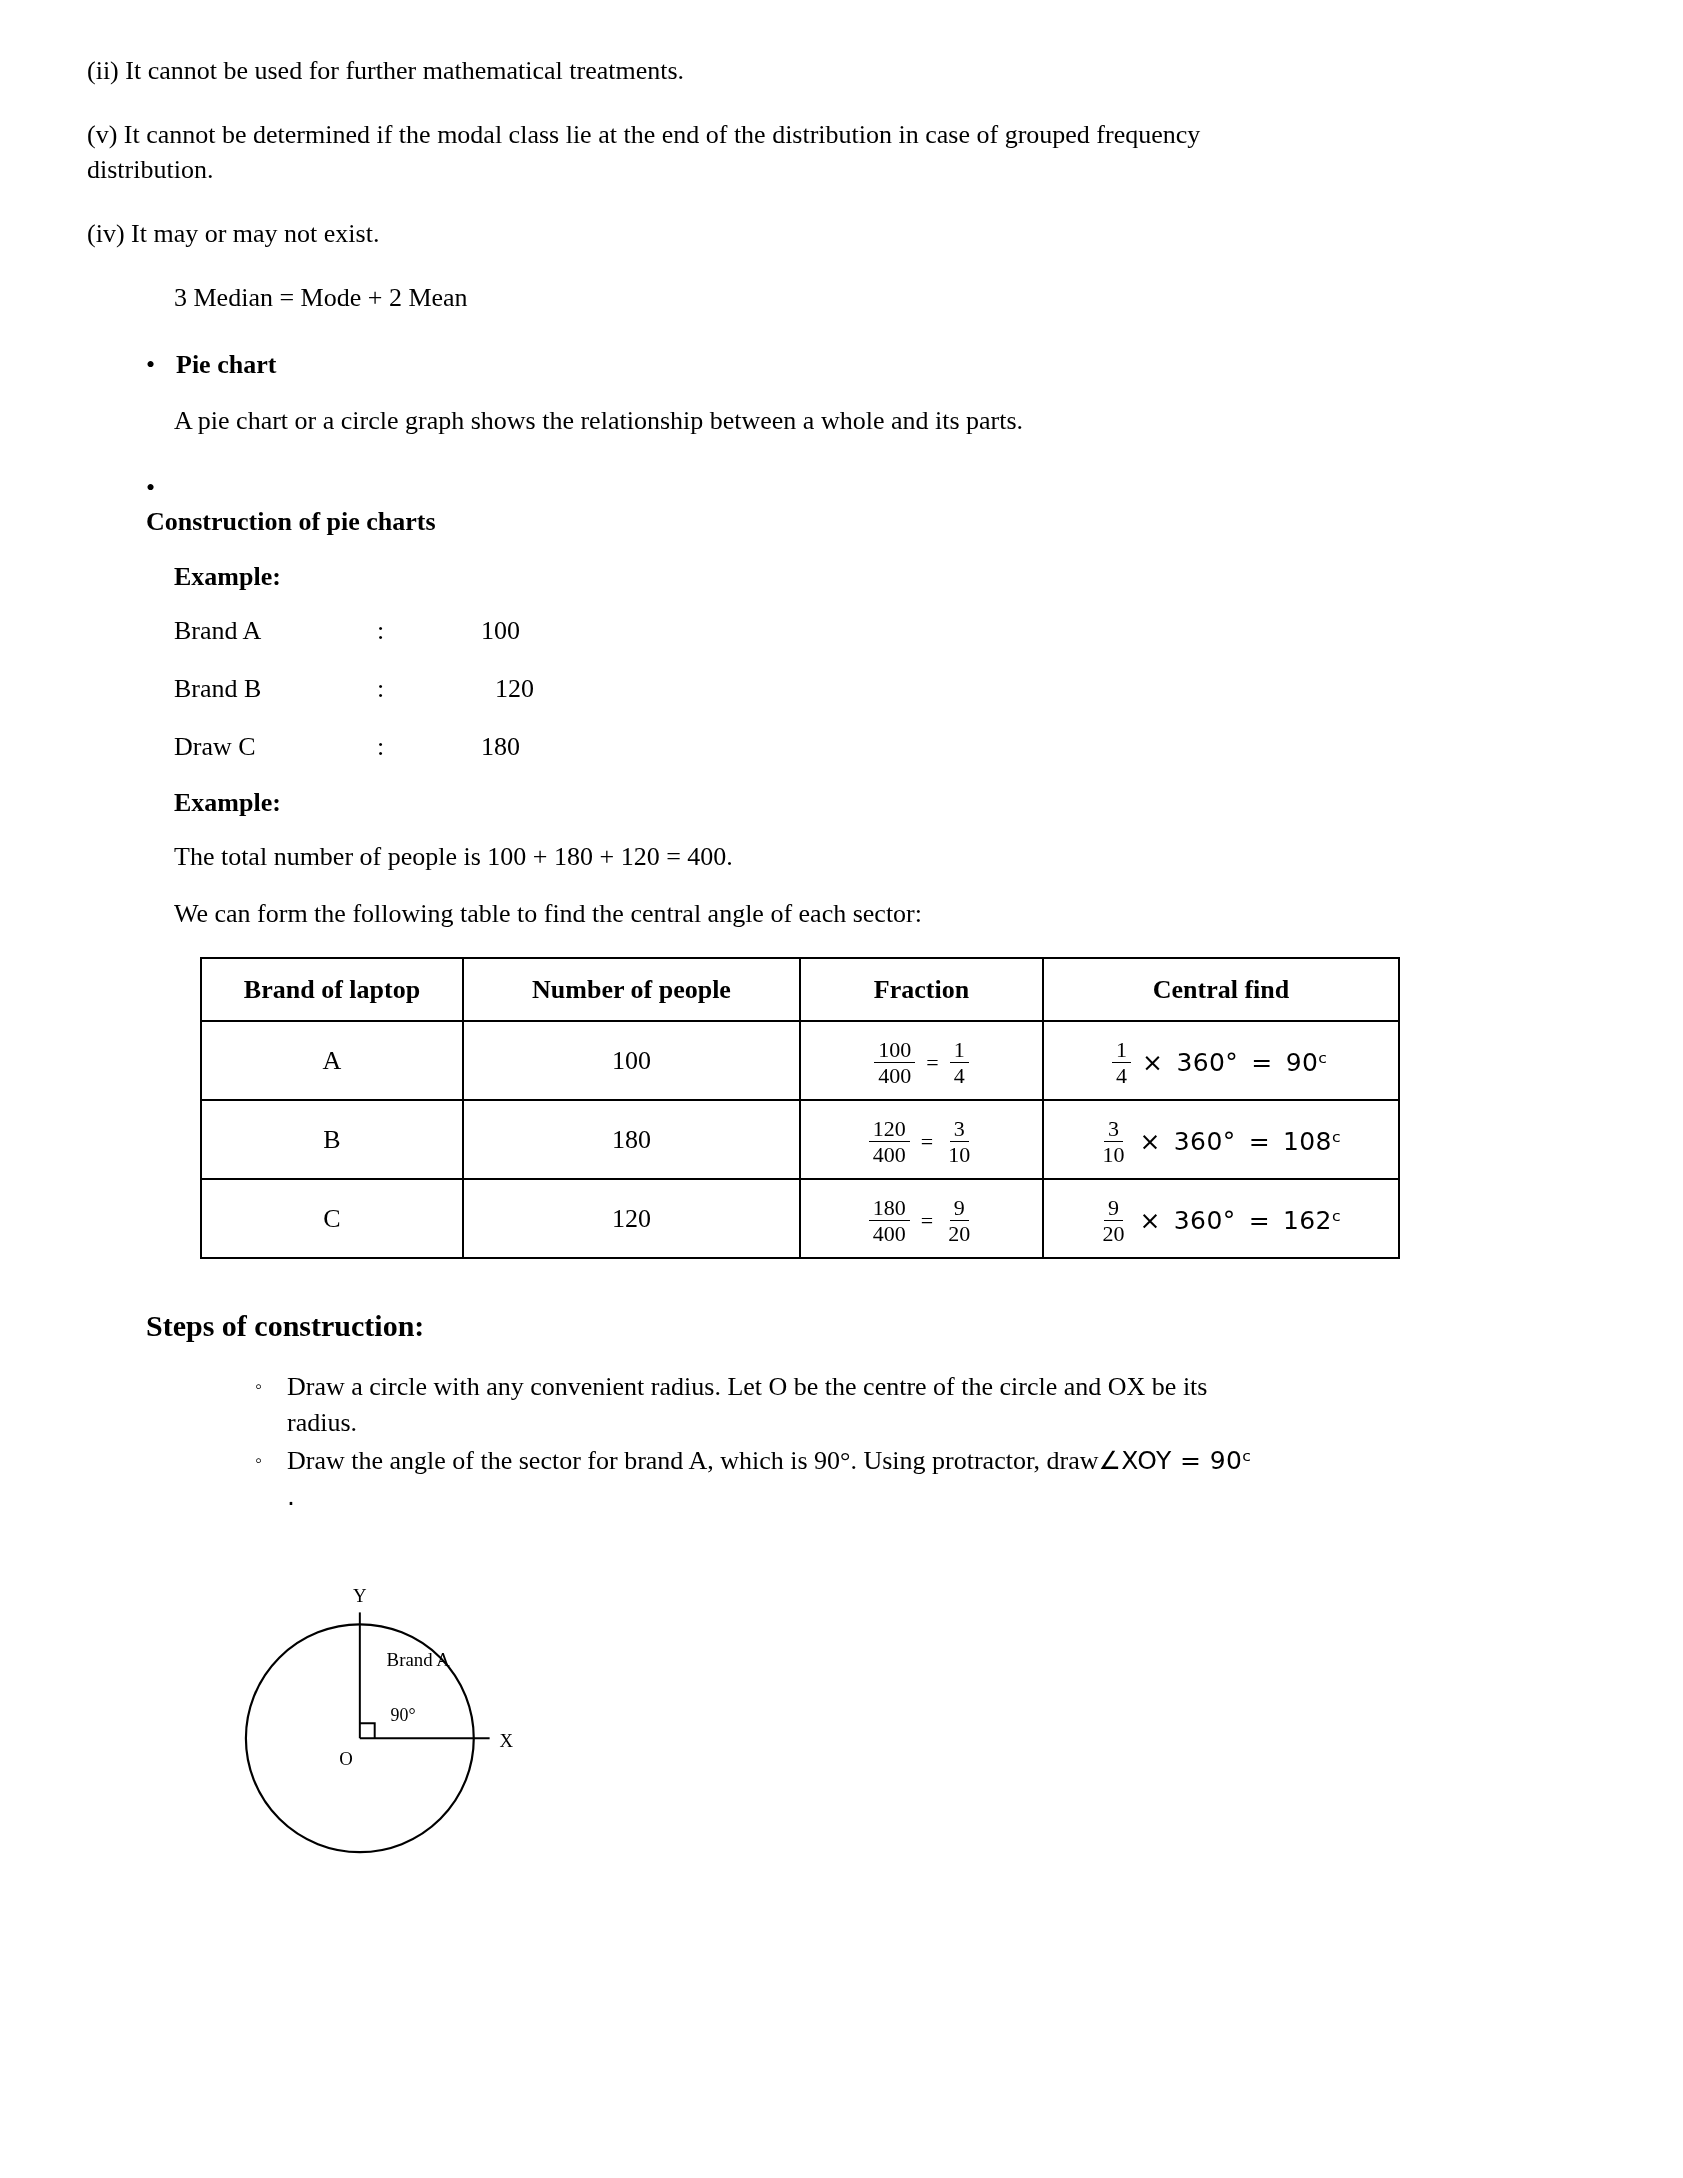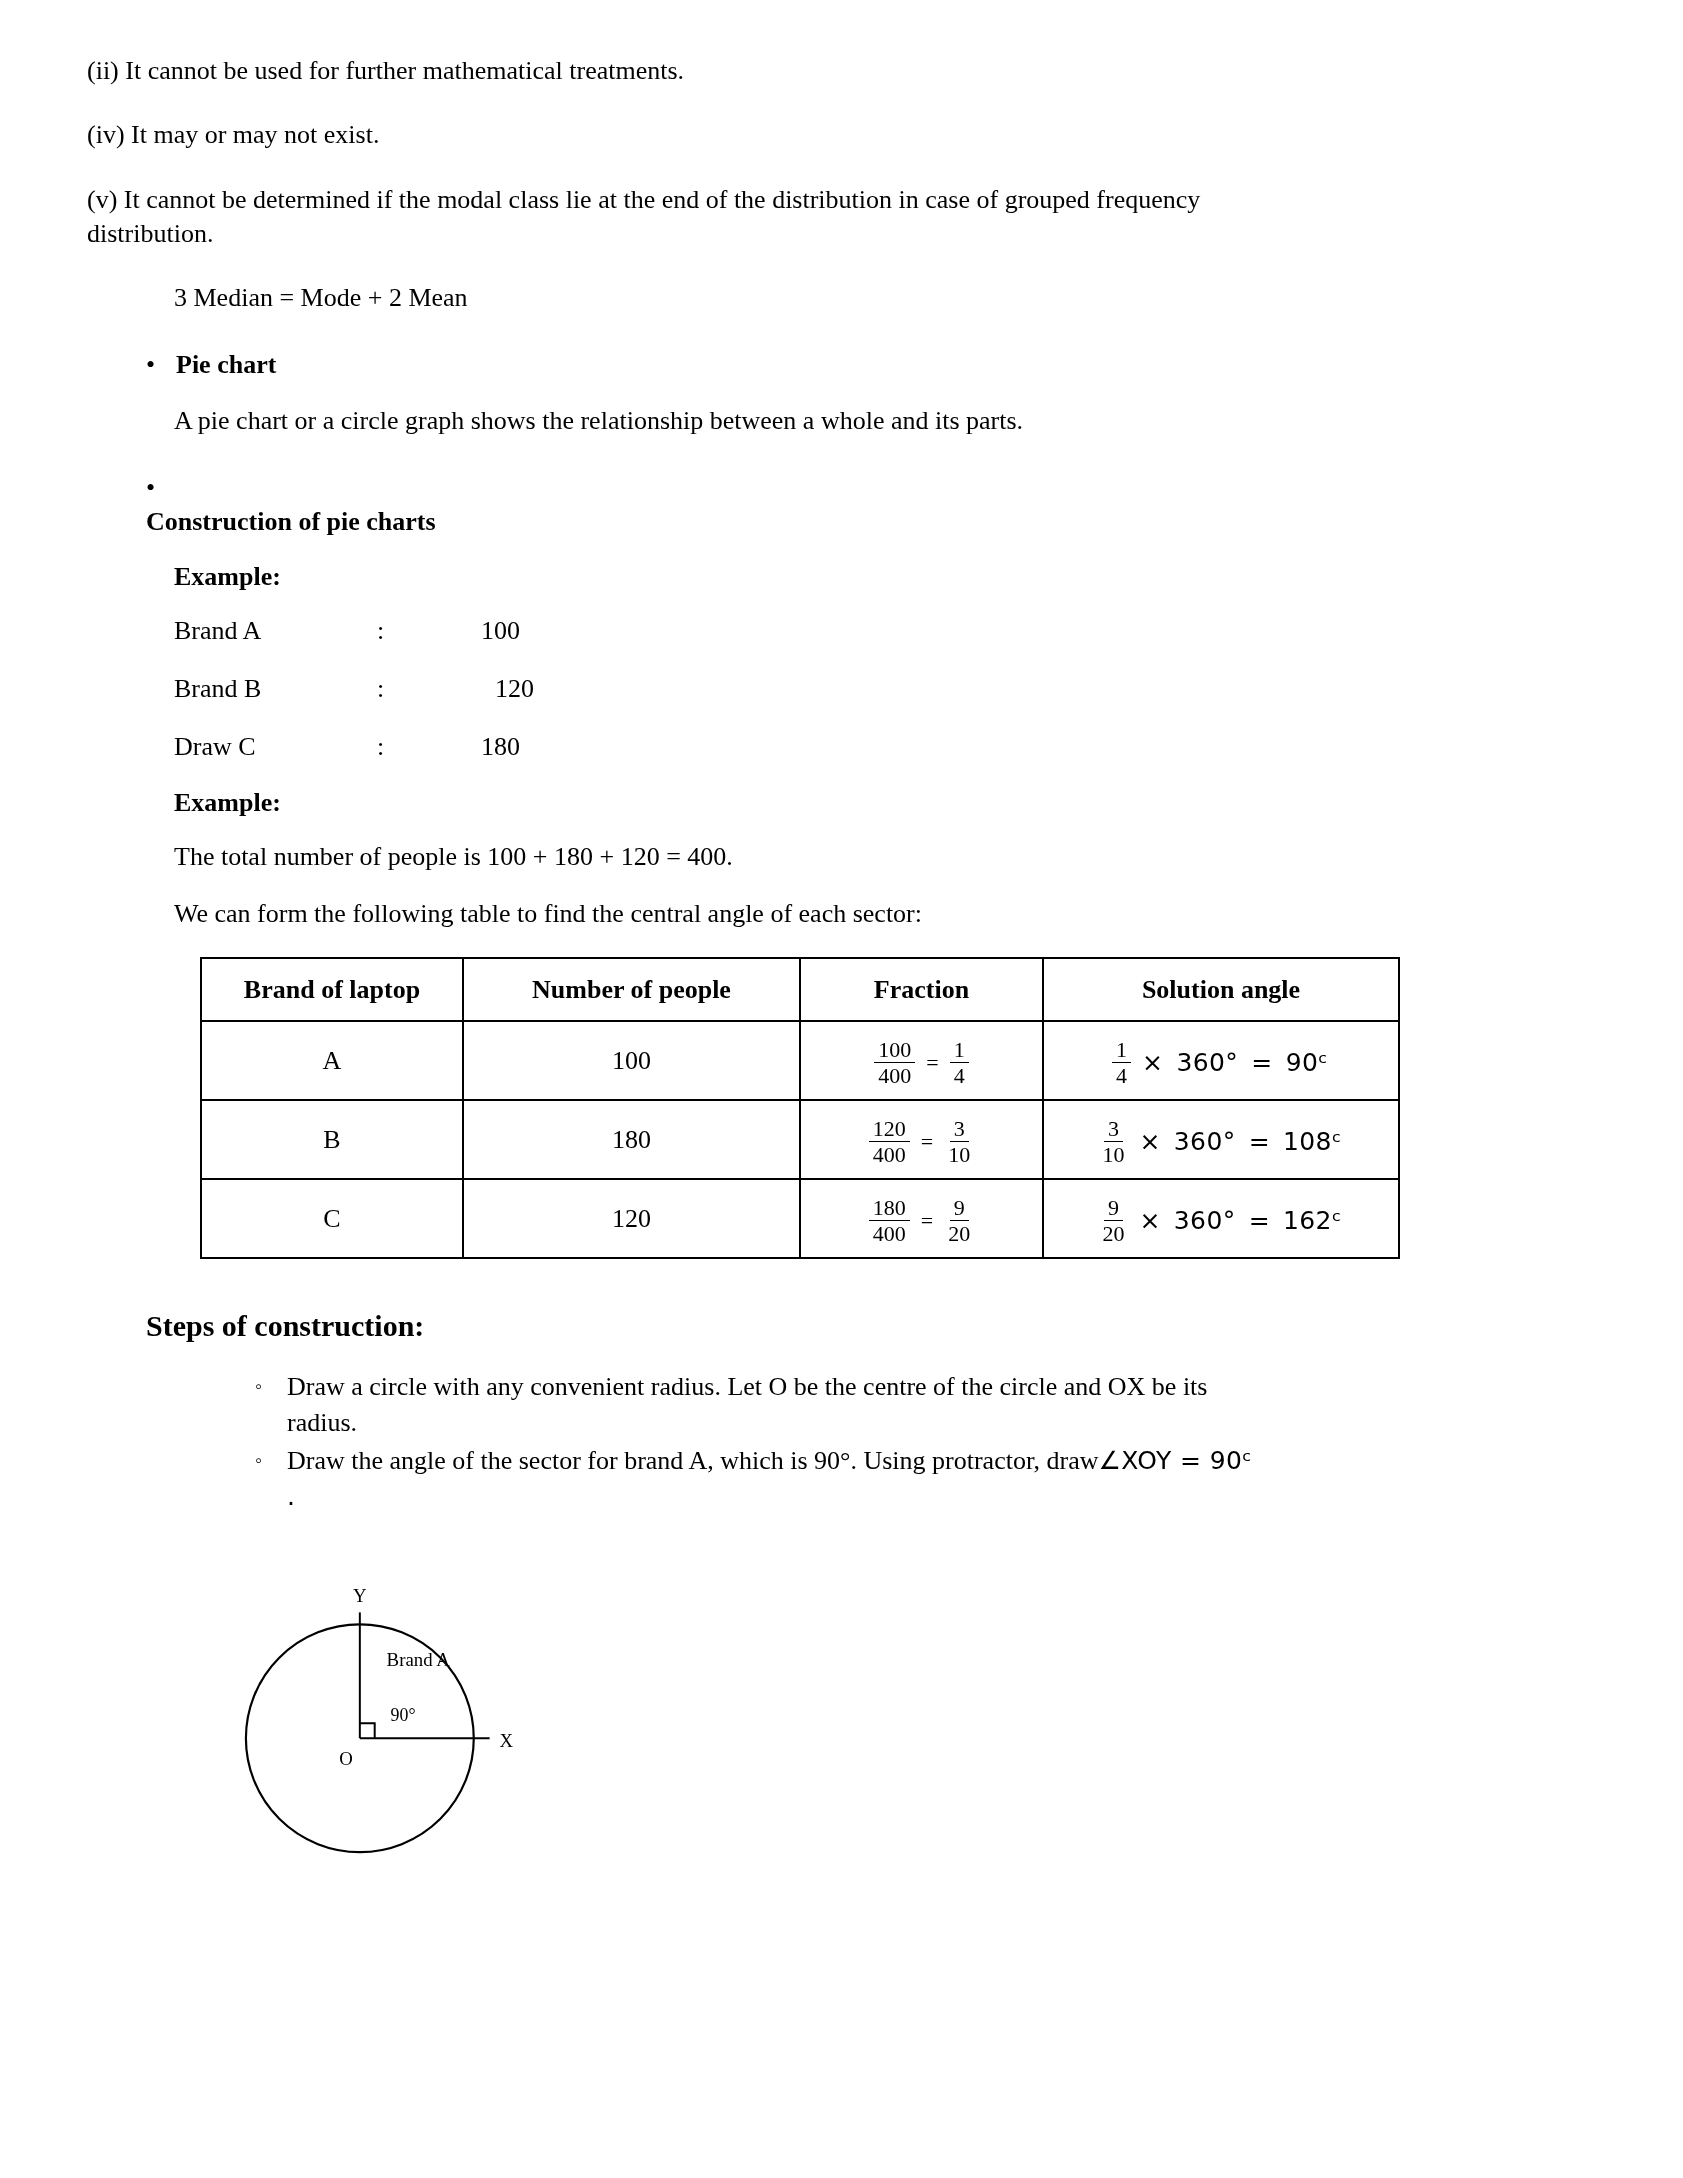--- a/index.html
+++ b/index.html
@@ -170,22 +170,22 @@
     height: 356px;
   }
   .diagram-wrap svg { display: block; }
 </style>
 </head>
 <body>
 
 <div class="page">
 
   <p class="para">(ii) It cannot be used for further mathematical treatments.</p>
+  <p class="para">(v) It cannot be determined if the modal class lie at the end of the distribution in case of grouped frequency distribution.</p>
   <p class="para">(iv) It may or may not exist.</p>
-  <p class="para">(v) It cannot be determined if the modal class lie at the end of the distribution in case of grouped frequency distribution.</p>
 
   <div class="indent">
     <div class="body-line">3 Median = Mode + 2 Mean</div>
   </div>
 
   <div class="bullet-row" style="margin-top:32px;">
     <span class="bullet-dot"></span>
     <span class="bullet-text">Pie chart</span>
   </div>
   <div class="indent">
@@ -227,21 +227,21 @@
           <col class="c1">
           <col class="c2">
           <col class="c3">
           <col class="c4">
         </colgroup>
       <thead>
         <tr>
           <th>Brand of laptop</th>
           <th>Number of people</th>
           <th>Fraction</th>
-          <th>Solution angle</th>
+          <th>Central find</th>
         </tr>
       </thead>
       <tbody>
 
         <tr>
           <td>A</td>
           <td>100</td>
           <td>
             <span class="fracexpr">
               <span class="frac">

